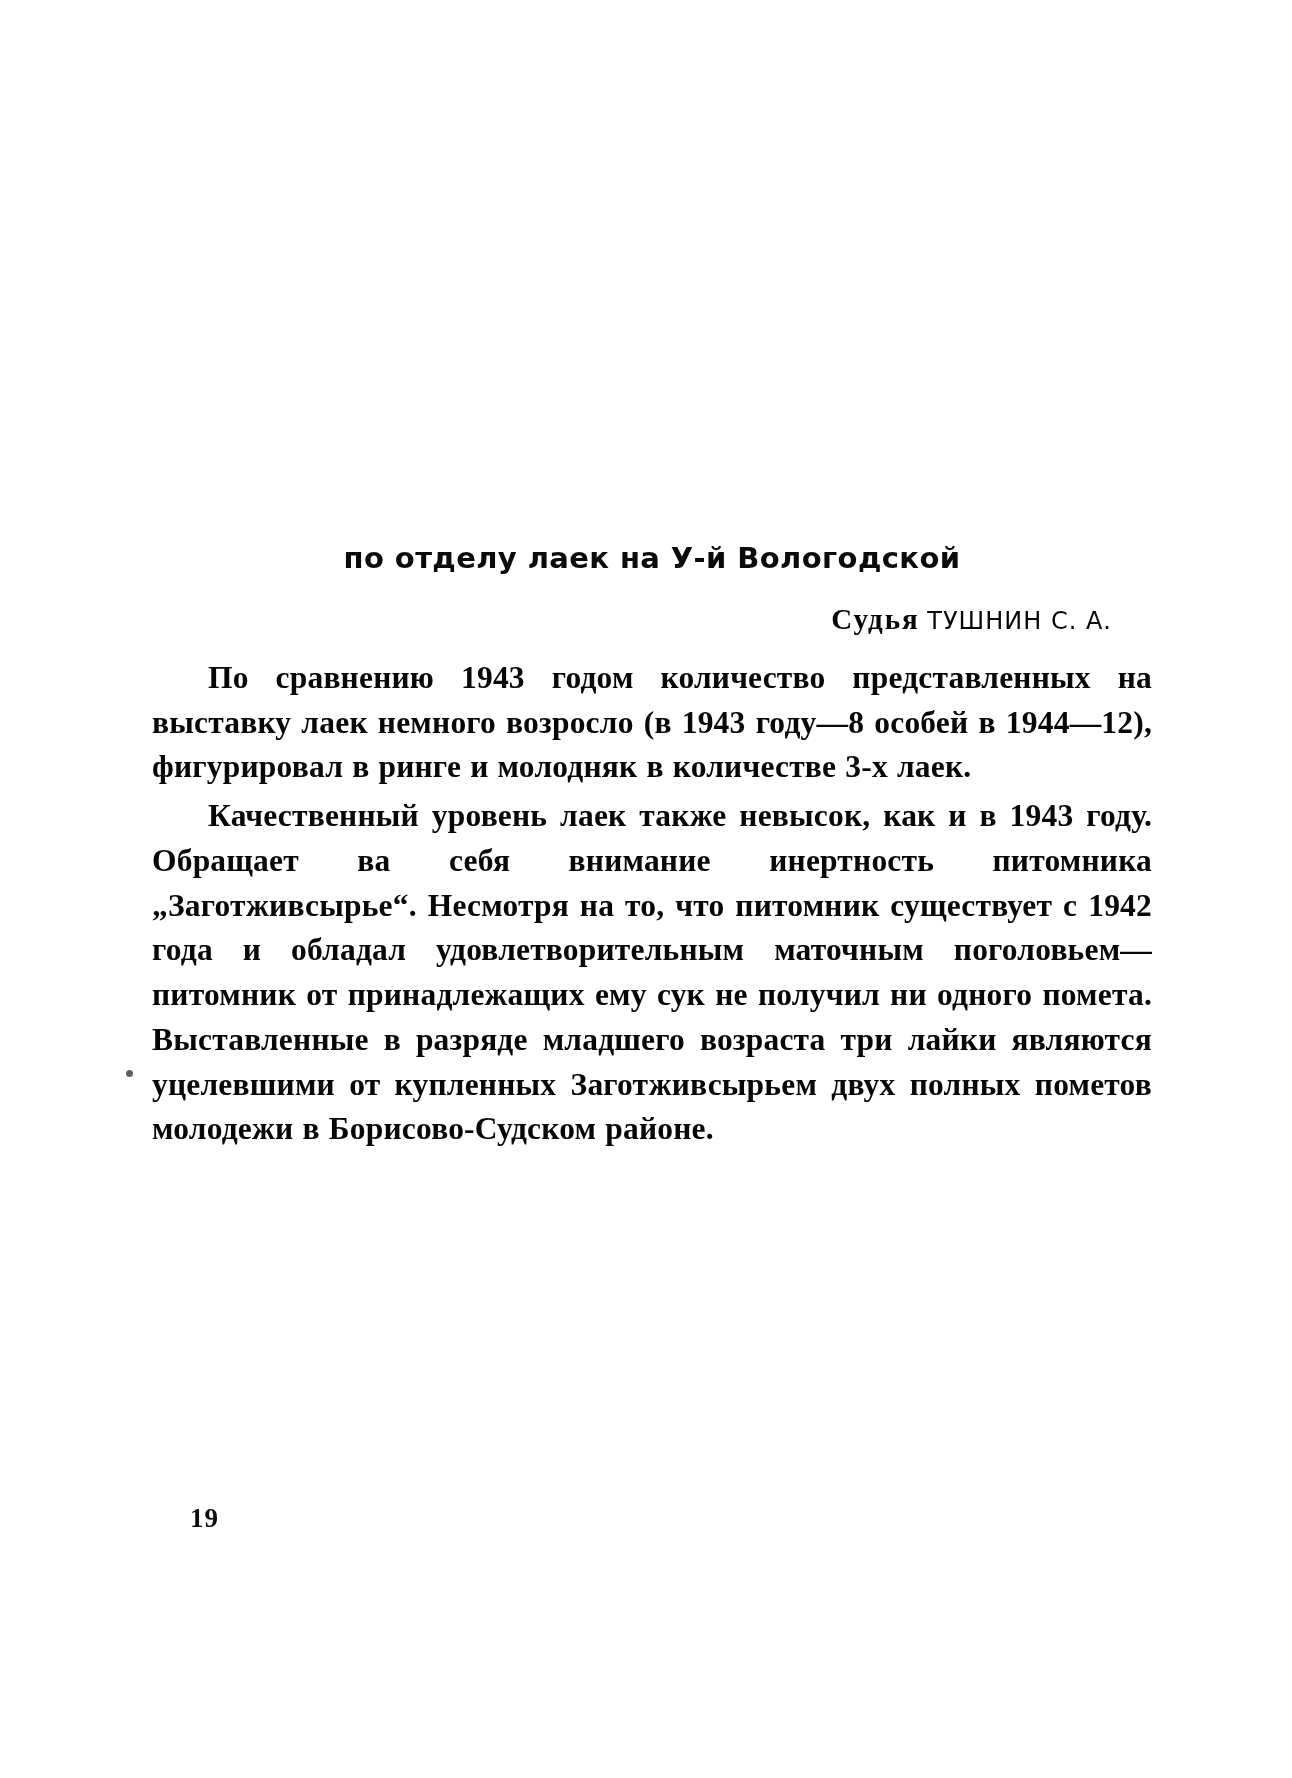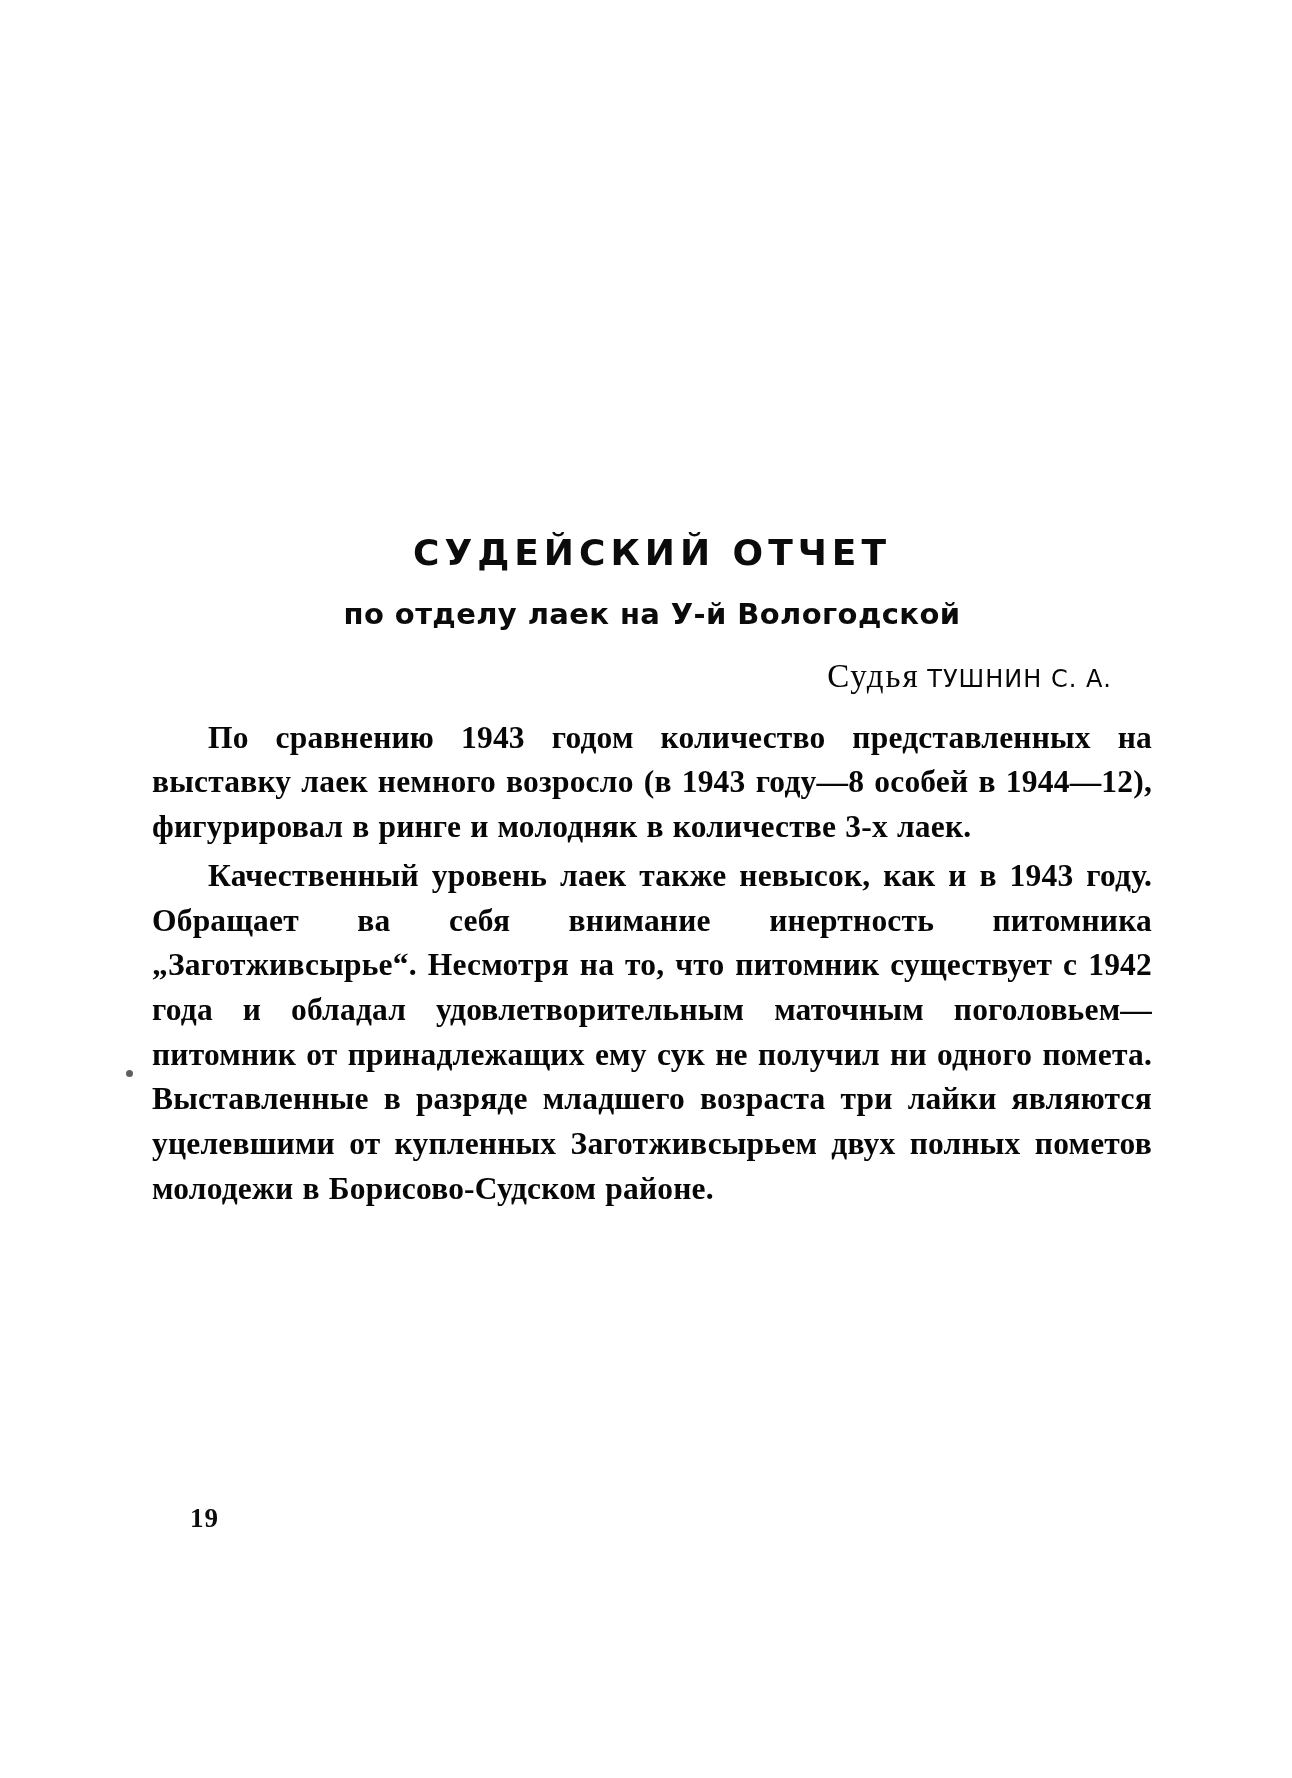--- a/index.html
+++ b/index.html
@@ -50,23 +50,23 @@
     margin-top: 6px;
   }
   .byline {
     text-align: right;
     margin: 22px 40px 0 0;
     font-size: 30px;
     line-height: 1.2;
   }
   .byline .judge-word {
     font-family: "Liberation Serif", serif;
-    font-weight: 400;
+    font-weight: 700;
     letter-spacing: 2px;
-    font-size: 33px;
+    font-size: 29px;
   }
   .byline .judge-name {
     font-family: "DejaVu Sans", sans-serif;
     font-weight: 400;
     font-size: 24px;
     letter-spacing: 1px;
   }
 
   
   .body-text {
@@ -109,21 +109,20 @@
     color: #0d0d0d;
   }
 </style>
 </head>
 <body>
 
 <div class="page">
 
   <div class="content">
 
-    <h1 class="title-main">СУДЕЙСКИЙ ОТЧЕТ</h1>
 
     <h2 class="title-sub">
       <span class="line1">по отделу лаек на У-й Вологодской</span>
     </h2>
 
     <div class="byline">
       <span class="judge-word">Судья</span>
       <span class="judge-name">ТУШНИН С. А.</span>
     </div>
 

